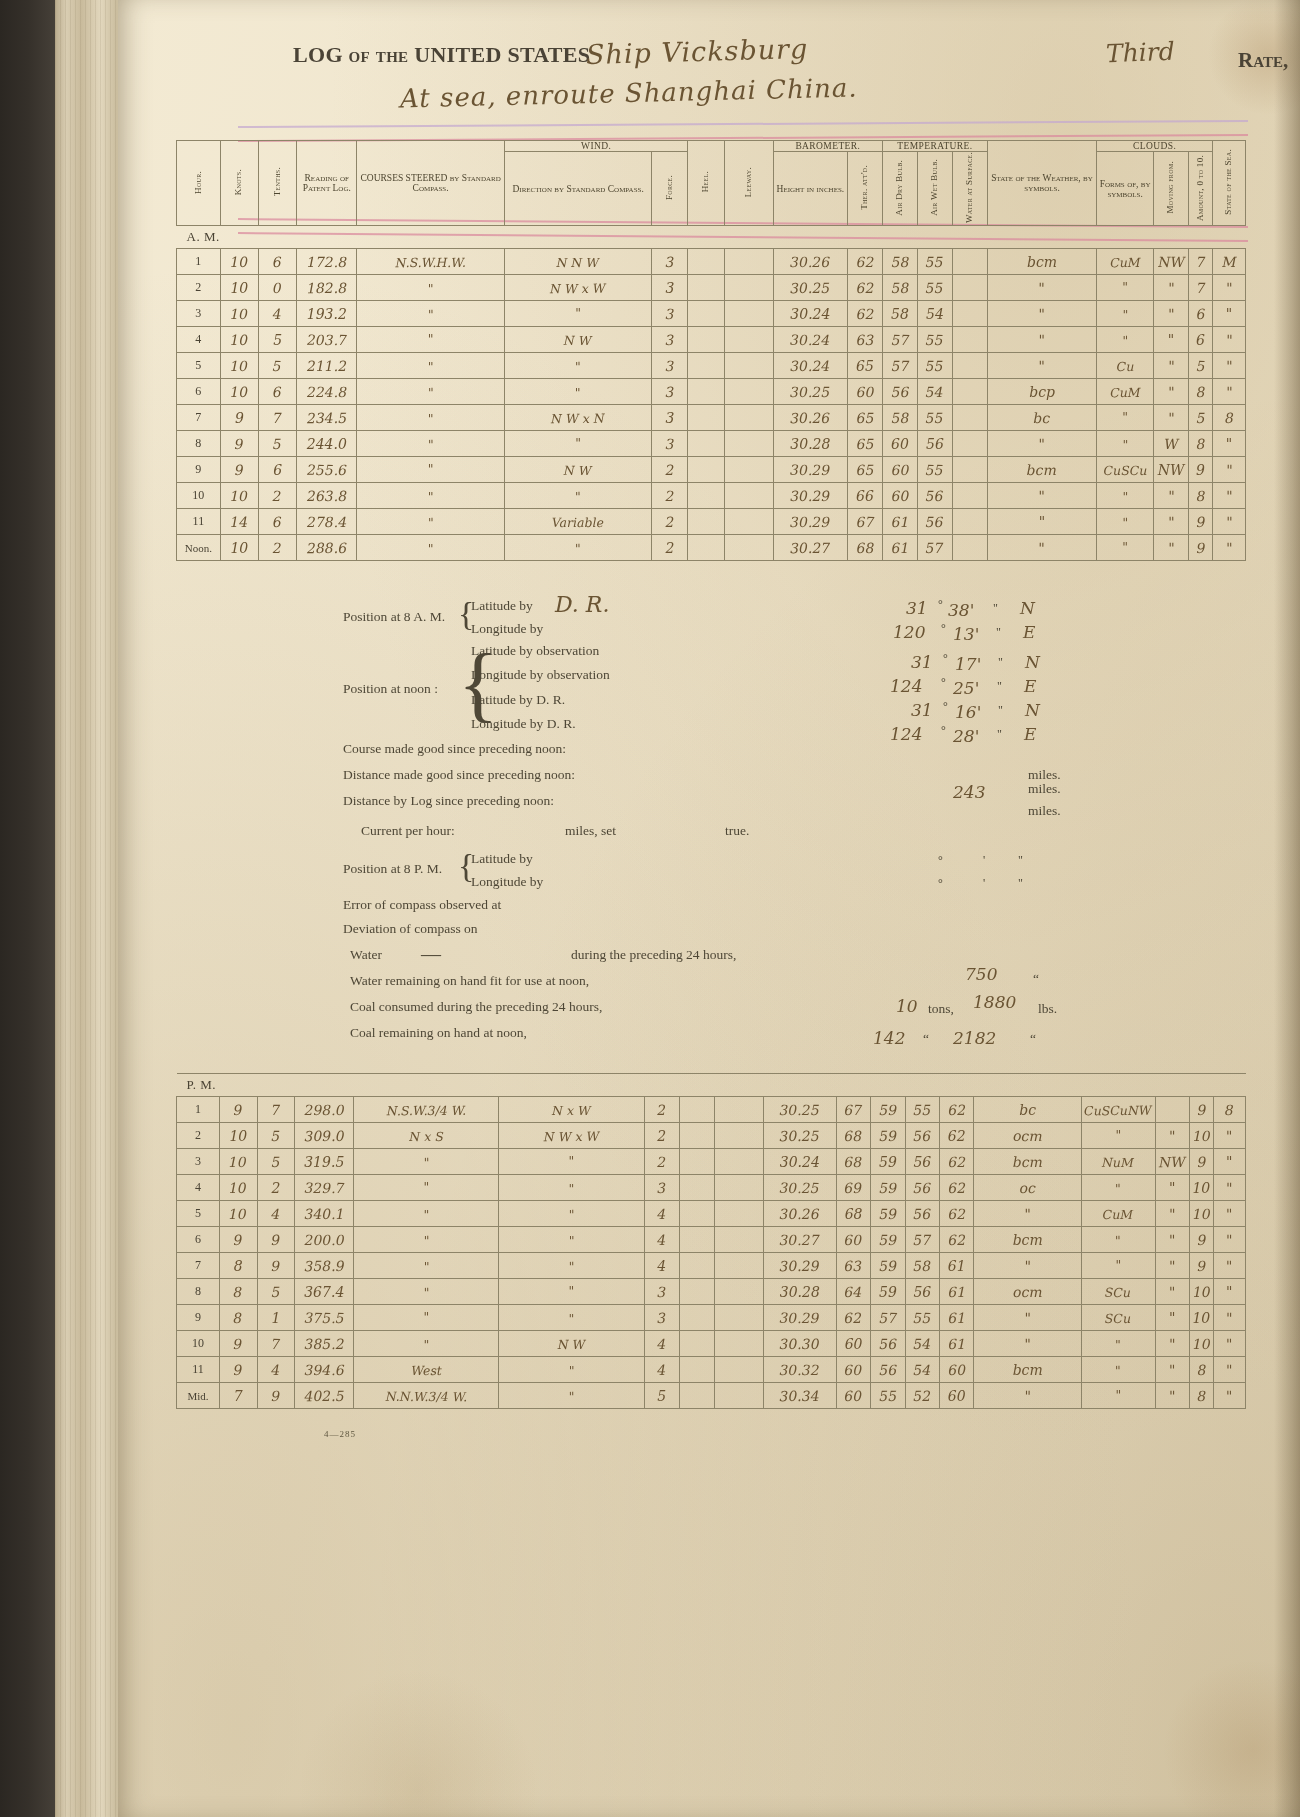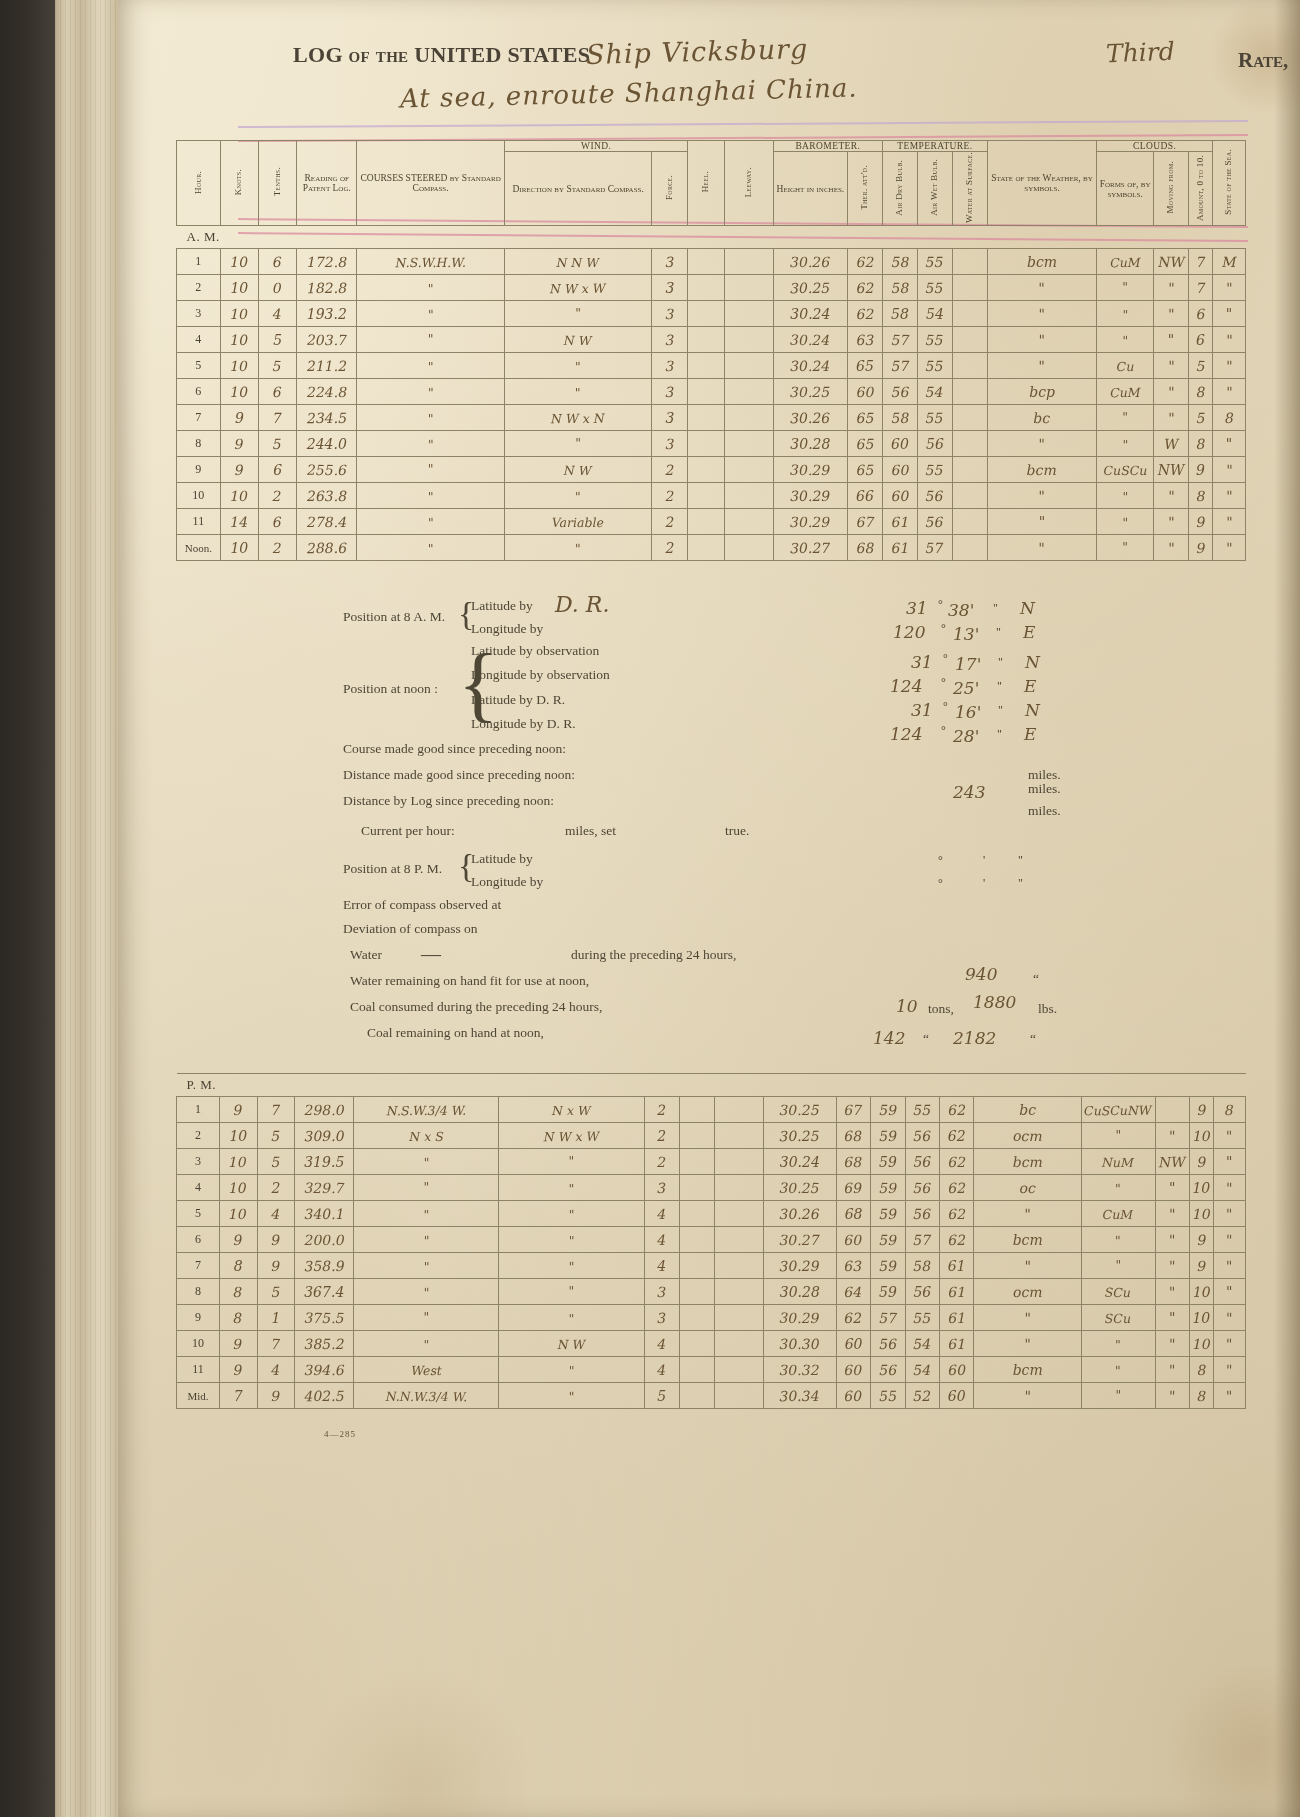--- a/index.html
+++ b/index.html
@@ -556,32 +556,32 @@
         <div class="flabel" style="left:50px;top:0;">Deviation of compass on</div>
       </div>
 
       <div class="frow" style="height:26px;">
         <div class="flabel" style="left:57px;top:0;">Water</div>
         <div class="flabel" style="left:128px;top:-4px;font-size:20px;">—</div>
         <div class="flabel" style="left:278px;top:0;">during the preceding 24 hours,</div>
       </div>
       <div class="frow" style="height:26px;">
         <div class="flabel" style="left:57px;top:0;">Water remaining on hand fit for use at noon,</div>
-        <div class="fval" style="left:672px;top:-8px;">940</div>
+        <div class="fval" style="left:672px;top:-8px;">750</div>
         <div class="flabel" style="left:740px;top:-2px;">“</div>
       </div>
       <div class="frow" style="height:26px;">
         <div class="flabel" style="left:57px;top:0;">Coal consumed during the preceding 24 hours,</div>
         <div class="fval" style="left:603px;top:-2px;">10</div>
         <div class="flabel" style="left:635px;top:2px;">tons,</div>
         <div class="fval" style="left:680px;top:-6px;">1880</div>
         <div class="flabel" style="left:745px;top:2px;">lbs.</div>
       </div>
       <div class="frow" style="height:26px;">
-        <div class="flabel" style="left:74px;top:0;font-family:Liberation Serif, serif;">Coal remaining on hand at noon,</div>
+        <div class="flabel" style="left:57px;top:0;font-family:Liberation Serif, serif;">Coal remaining on hand at noon,</div>
         <div class="fval" style="left:580px;top:4px;">142</div>
         <div class="flabel" style="left:630px;top:6px;">“</div>
         <div class="fval" style="left:660px;top:4px;">2182</div>
         <div class="flabel" style="left:737px;top:6px;">“</div>
       </div>
     </div>
 
     <table class="log" id="pm-table" style="left:58px;top:1073px;width:1070px;">
       <colgroup>
         <col style="width:40px">

